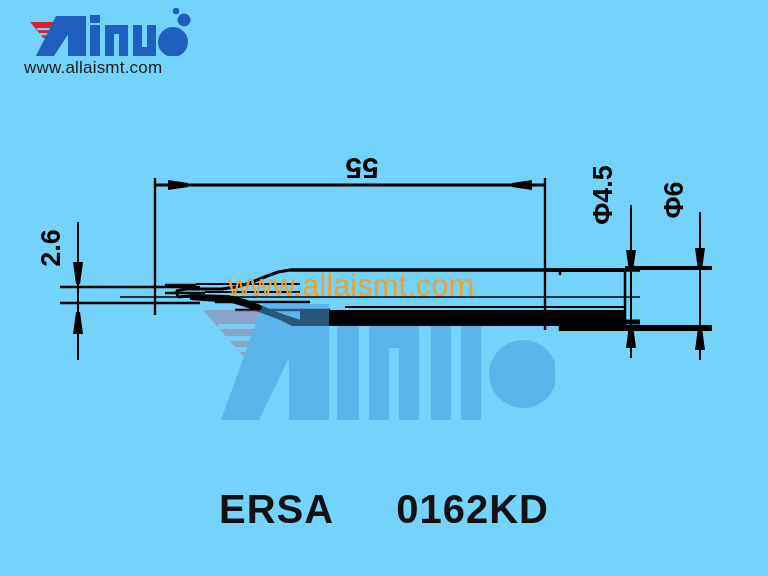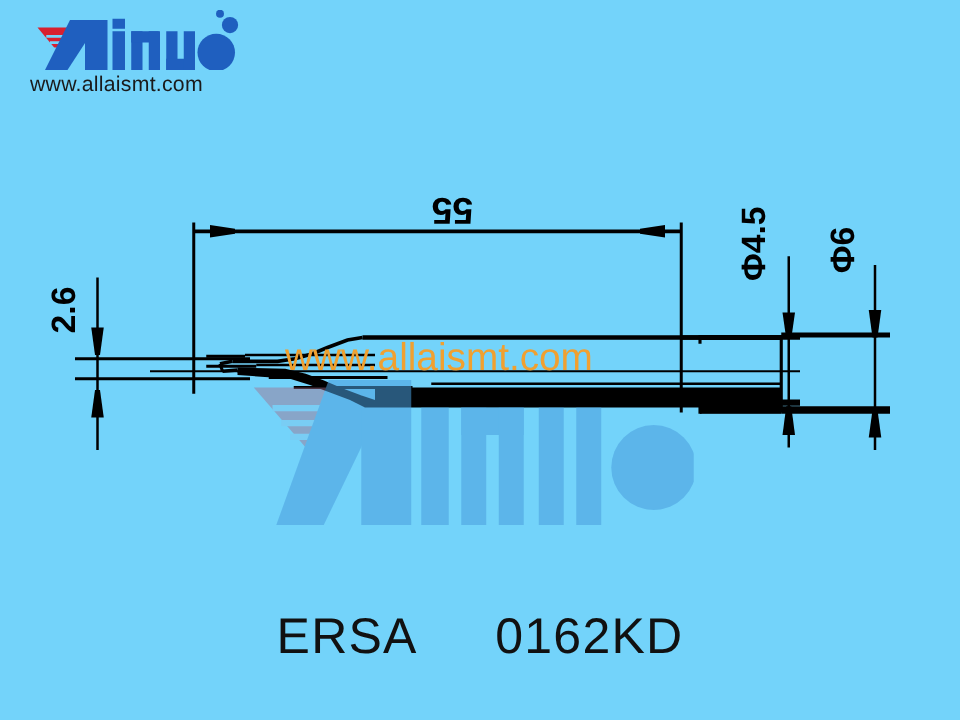--- a/index.html
+++ b/index.html
@@ -38,21 +38,21 @@
     font-family:"Liberation Sans",sans-serif;
     white-space:nowrap;
     letter-spacing:0px;
     pointer-events:none;
   }
 
   
   .caption{
     position:absolute;left:0;top:487px;width:768px;
     text-align:center;
-    font-size:40px;font-weight:normal;color:#111;
+    font-size:40px;font-weight:bold;color:#111;
     font-family:"Liberation Sans",sans-serif;
     letter-spacing:1px;
   }
   .caption .gap{display:inline-block;width:62px;}
 </style>
 </head>
 <body>
 
 <div class="stage">
 

